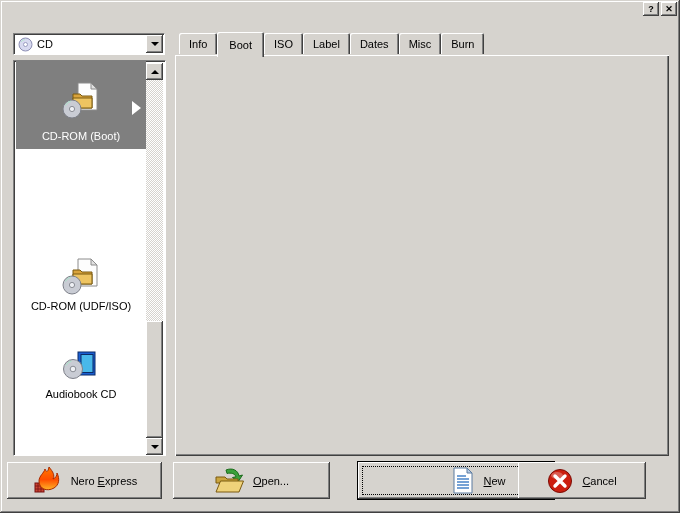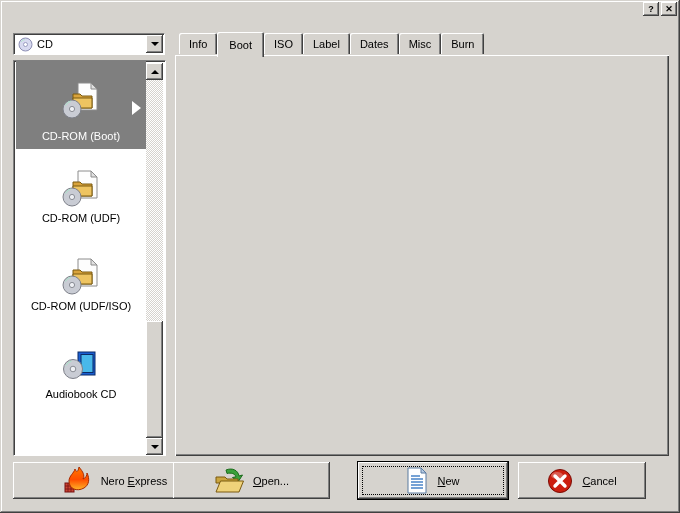--- a/index.html
+++ b/index.html
@@ -74,21 +74,21 @@
        border-color:#808080 #fff #fff #808080;box-shadow:inset 1px 1px 0 #404040;box-sizing:border-box;
        display:flex;align-items:center;justify-content:center;}
   .field{position:absolute;background:#fff;border:1px solid;border-color:#808080 #fff #fff #808080;
        box-shadow:inset 1px 1px 0 #404040;box-sizing:border-box;
        font-family:"Liberation Sans",sans-serif;font-size:11px;padding:1px 4px 0;outline:none;}
   
   .fbtn{position:absolute;top:462px;height:37px;background:#d6d3ce;
        box-shadow:inset -1px -1px 0 #404040,inset 1px 1px 0 #fff,inset -2px -2px 0 #808080;
        display:flex;align-items:center;justify-content:center;gap:9px;cursor:default;}
   .fbtn .focus{position:absolute;inset:4px;border:1px dotted #000;pointer-events:none;}
-  .fbtn.def{outline:1px solid #000;}
+  .fbtn.def{outline:1px solid #000;padding-left:46px;}
   .pushbtn{position:absolute;background:#d6d3ce;
        box-shadow:inset -1px -1px 0 #404040,inset 1px 1px 0 #fff,inset -2px -2px 0 #808080;
        display:flex;align-items:center;justify-content:center;cursor:default;}
 </style>
 </head>
 <body>
 
 <div class="dialog">
 
   <div class="titlebtn btn-help">
@@ -121,32 +121,20 @@
         <path d="M12 13 h7 l2 2 h10 v12 h-19 z" fill="#d9a33b" stroke="#7a5a10"></path>
         <path d="M12 17 h19 v10 h-19 z" fill="#eec461" stroke="#7a5a10"></path>
         <circle cx="11" cy="28" r="9" fill="#c9ccd4" stroke="#7d8089"></circle>
         <path d="M4.5 24.5 a8 8 0 0 1 5.5-4.5" stroke="#a8e4c8" fill="none"></path>
         <circle cx="11" cy="28" r="2.6" fill="#eef0f4" stroke="#8a8d95"></circle>
       </svg>
       <span class="llabel">CD-ROM (Boot)</span>
       <span class="sel-arrow"></span>
     </div>
 
-    <div class="litem" style="top:88px;">
-      <svg width="40" height="40">
-        <path d="M17 2 h13 l6 6 v21 h-19 z" fill="#fdfdfd" stroke="#8c8c8c"></path>
-        <path d="M30 2 l6 6 h-6 z" fill="#e0e0e0" stroke="#8c8c8c"></path>
-        <path d="M12 13 h7 l2 2 h10 v12 h-19 z" fill="#d9a33b" stroke="#7a5a10"></path>
-        <path d="M12 17 h19 v10 h-19 z" fill="#eec461" stroke="#7a5a10"></path>
-        <circle cx="11" cy="28" r="9" fill="#c9ccd4" stroke="#7d8089"></circle>
-        <path d="M4.5 24.5 a8 8 0 0 1 5.5-4.5" stroke="#a8e4c8" fill="none"></path>
-        <circle cx="11" cy="28" r="2.6" fill="#eef0f4" stroke="#8a8d95"></circle>
-      </svg>
-      <span class="llabel">CD-ROM (UDF)</span>
-    </div>
 
     <div class="litem" style="top:176px;">
       <svg width="40" height="40">
         <path d="M17 2 h13 l6 6 v21 h-19 z" fill="#fdfdfd" stroke="#8c8c8c"></path>
         <path d="M30 2 l6 6 h-6 z" fill="#e0e0e0" stroke="#8c8c8c"></path>
         <path d="M12 13 h7 l2 2 h10 v12 h-19 z" fill="#d9a33b" stroke="#7a5a10"></path>
         <path d="M12 17 h19 v10 h-19 z" fill="#eec461" stroke="#7a5a10"></path>
         <circle cx="11" cy="28" r="9" fill="#c9ccd4" stroke="#7d8089"></circle>
         <path d="M4.5 24.5 a8 8 0 0 1 5.5-4.5" stroke="#a8e4c8" fill="none"></path>
         <circle cx="11" cy="28" r="2.6" fill="#eef0f4" stroke="#8a8d95"></circle>
@@ -254,21 +242,21 @@
 
   <span class="lab" style="left:213px;top:294px;"><span>Boot mes</span><u>s</u><span>age:</span></span>
   <input class="field" style="left: 375px; top: 289px; width: 283px; height: 22px;" value="">
 
   <span class="lab" style="left:213px;top:322px;"><span></span><u>L</u><span>oad segment of sectors (hex!):</span></span>
   <input class="field" style="left: 443px; top: 317px; width: 208px; height: 22px;" value="07C0">
 
   <span class="lab" style="left:213px;top:350px;"><span>N</span><u>u</u><span>mber of loaded sectors:</span></span>
   <input class="field" style="left: 443px; top: 345px; width: 208px; height: 22px;" value="4">
 
-  <div class="fbtn" style="left:13px;width:155px;padding-left:24px;">
+  <div class="fbtn" style="left:7px;width:155px;">
     <svg width="30" height="30" viewBox="0 0 30 30">
       <defs>
           <linearGradient id="fg" x1="0" y1="0" x2="0" y2="1">
         <stop offset="0" stop-color="#ff7a00"></stop>
             <stop offset=".55" stop-color="#ff4d00"></stop>
             <stop offset="1" stop-color="#ffb428"></stop>
       </linearGradient>
         </defs>
       <rect x="3" y="17" width="9" height="9" fill="#cc4433" stroke="#771111"></rect>
       <path d="M3 20 h9 M3 23 h9 M6 17 v9 M9 17 v9" stroke="#771111" stroke-width="0.8"></path>

